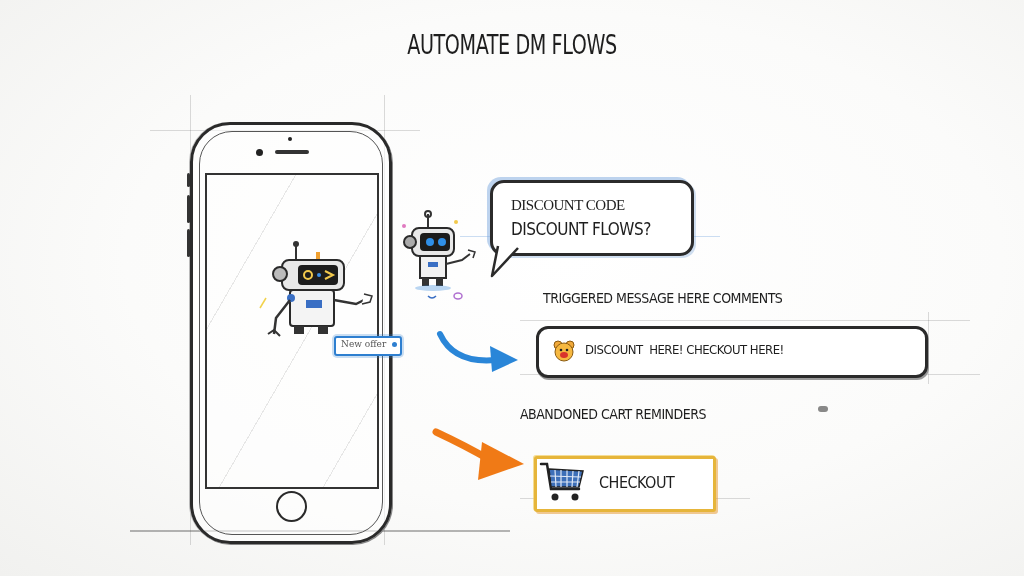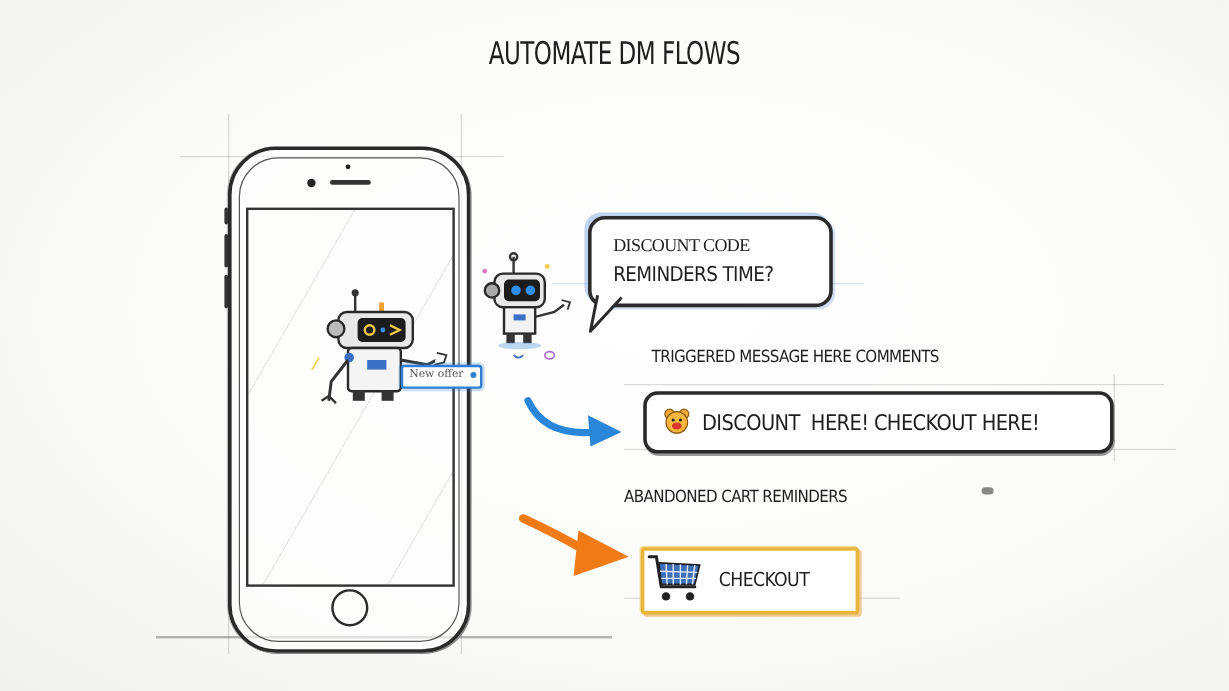--- a/index.html
+++ b/index.html
@@ -144,21 +144,21 @@
       height: 46px;
       border: 3px solid #2a2a2a;
       border-radius: 12px;
       background: #fff;
       box-shadow: 1px 2px 0 #999;
     }
     .pill-text {
       position: absolute;
       left: 46px;
       top: 13px;
-      font-size: 18px;
+      font-size: 13px;
       white-space: pre;
     }
     .emoji-face {
       position: absolute;
       left: 14px;
       top: 11px;
       width: 22px;
       height: 22px;
     }
     
@@ -233,21 +233,21 @@
     <circle cx="33" cy="60" r="4" fill="#3a6fc4"></circle>
     <path d="M32 62 L18 80 L16 96" stroke="#333" stroke-width="2.5" fill="none"></path>
     <path d="M10 96 L16 92 L22 98" stroke="#333" stroke-width="2" fill="none"></path>
     <path d="M76 62 L98 66 L110 60" stroke="#333" stroke-width="2.5" fill="none"></path>
     <path d="M106 56 L114 58 L112 64 L104 66" fill="#fff" stroke="#333" stroke-width="1.5"></path>
     <rect x="36" y="88" width="10" height="8" fill="#333"></rect>
     <rect x="60" y="88" width="10" height="8" fill="#333"></rect>
     <path d="M2 70 L8 60" stroke="#f2d24c" stroke-width="1.5"></path>
   </svg>
 
-  <div class="abs" style="left:334px; top:304px; width:64px; height:16px; border:2px solid #2e7fd0; border-radius:3px; background:#fff; box-shadow:0 0 0 2px rgba(46,127,208,0.25);">
+  <div class="abs" style="left:334px; top:336px; width:64px; height:16px; border:2px solid #2e7fd0; border-radius:3px; background:#fff; box-shadow:0 0 0 2px rgba(46,127,208,0.25);">
     <span style="position:absolute; left:5px; top:1px; font-size:9px; color:#555; font-family:'DejaVu Serif', serif;">New offer</span>
     <span style="position:absolute; right:3px; top:4px; width:5px; height:5px; border-radius:50%; background:#2e7fd0;"></span>
   </div>
 
   <svg class="abs" style="left:398px; top:208px;" width="90" height="95" viewBox="0 0 90 95">
     <line x1="30" y1="6" x2="30" y2="20" stroke="#333" stroke-width="2"></line>
     <circle cx="30" cy="6" r="3" fill="none" stroke="#333" stroke-width="2"></circle>
     <rect x="14" y="20" width="42" height="28" rx="7" fill="#e8e8e8" stroke="#2a2a2a" stroke-width="2"></rect>
     <circle cx="12" cy="34" r="6" fill="#aaa" stroke="#2a2a2a" stroke-width="2"></circle>
     <rect x="22" y="25" width="30" height="18" rx="4" fill="#1c1c1c"></rect>
@@ -261,21 +261,21 @@
     <rect x="38" y="70" width="7" height="8" fill="#333"></rect>
     <ellipse cx="35" cy="80" rx="18" ry="3" fill="rgba(60,140,220,0.35)"></ellipse>
     <circle cx="6" cy="18" r="2" fill="#e07ac0"></circle>
     <circle cx="58" cy="14" r="2" fill="#f2c94c"></circle>
     <path d="M30 88 q4 4 8 0" stroke="#3a6fc4" stroke-width="1.5" fill="none"></path>
     <ellipse cx="60" cy="88" rx="4" ry="3" fill="none" stroke="#b070d0" stroke-width="1.5"></ellipse>
   </svg>
 
   <div class="bubble">
     <div class="bubble-line1 hand">DISCOUNT CODE</div>
-    <div class="bubble-line2 hand">REMINDERS TIME?</div>
+    <div class="bubble-line2 hand">DISCOUNT FLOWS?</div>
   </div>
   <svg class="abs" style="left:488px; top:244px;" width="40" height="36" viewBox="0 0 40 36">
     <path d="M10 2 L4 32 L30 4" fill="#fff" stroke="#2b2b2b" stroke-width="2.5" stroke-linejoin="round"></path>
     <path d="M12 1 L28 1" stroke="#fff" stroke-width="4"></path>
   </svg>
 
   <div class="label hand" style="left:543px; top:290px;">TRIGGERED MESSAGE HERE COMMENTS</div>
   <svg class="abs" style="left:434px; top:326px;" width="90" height="50" viewBox="0 0 90 50">
     <path d="M6 8 Q20 38 62 34" stroke="#2a86d8" stroke-width="6" fill="none" stroke-linecap="round"></path>
     <path d="M56 20 L84 34 L58 46 Z" fill="#2a86d8"></path>

